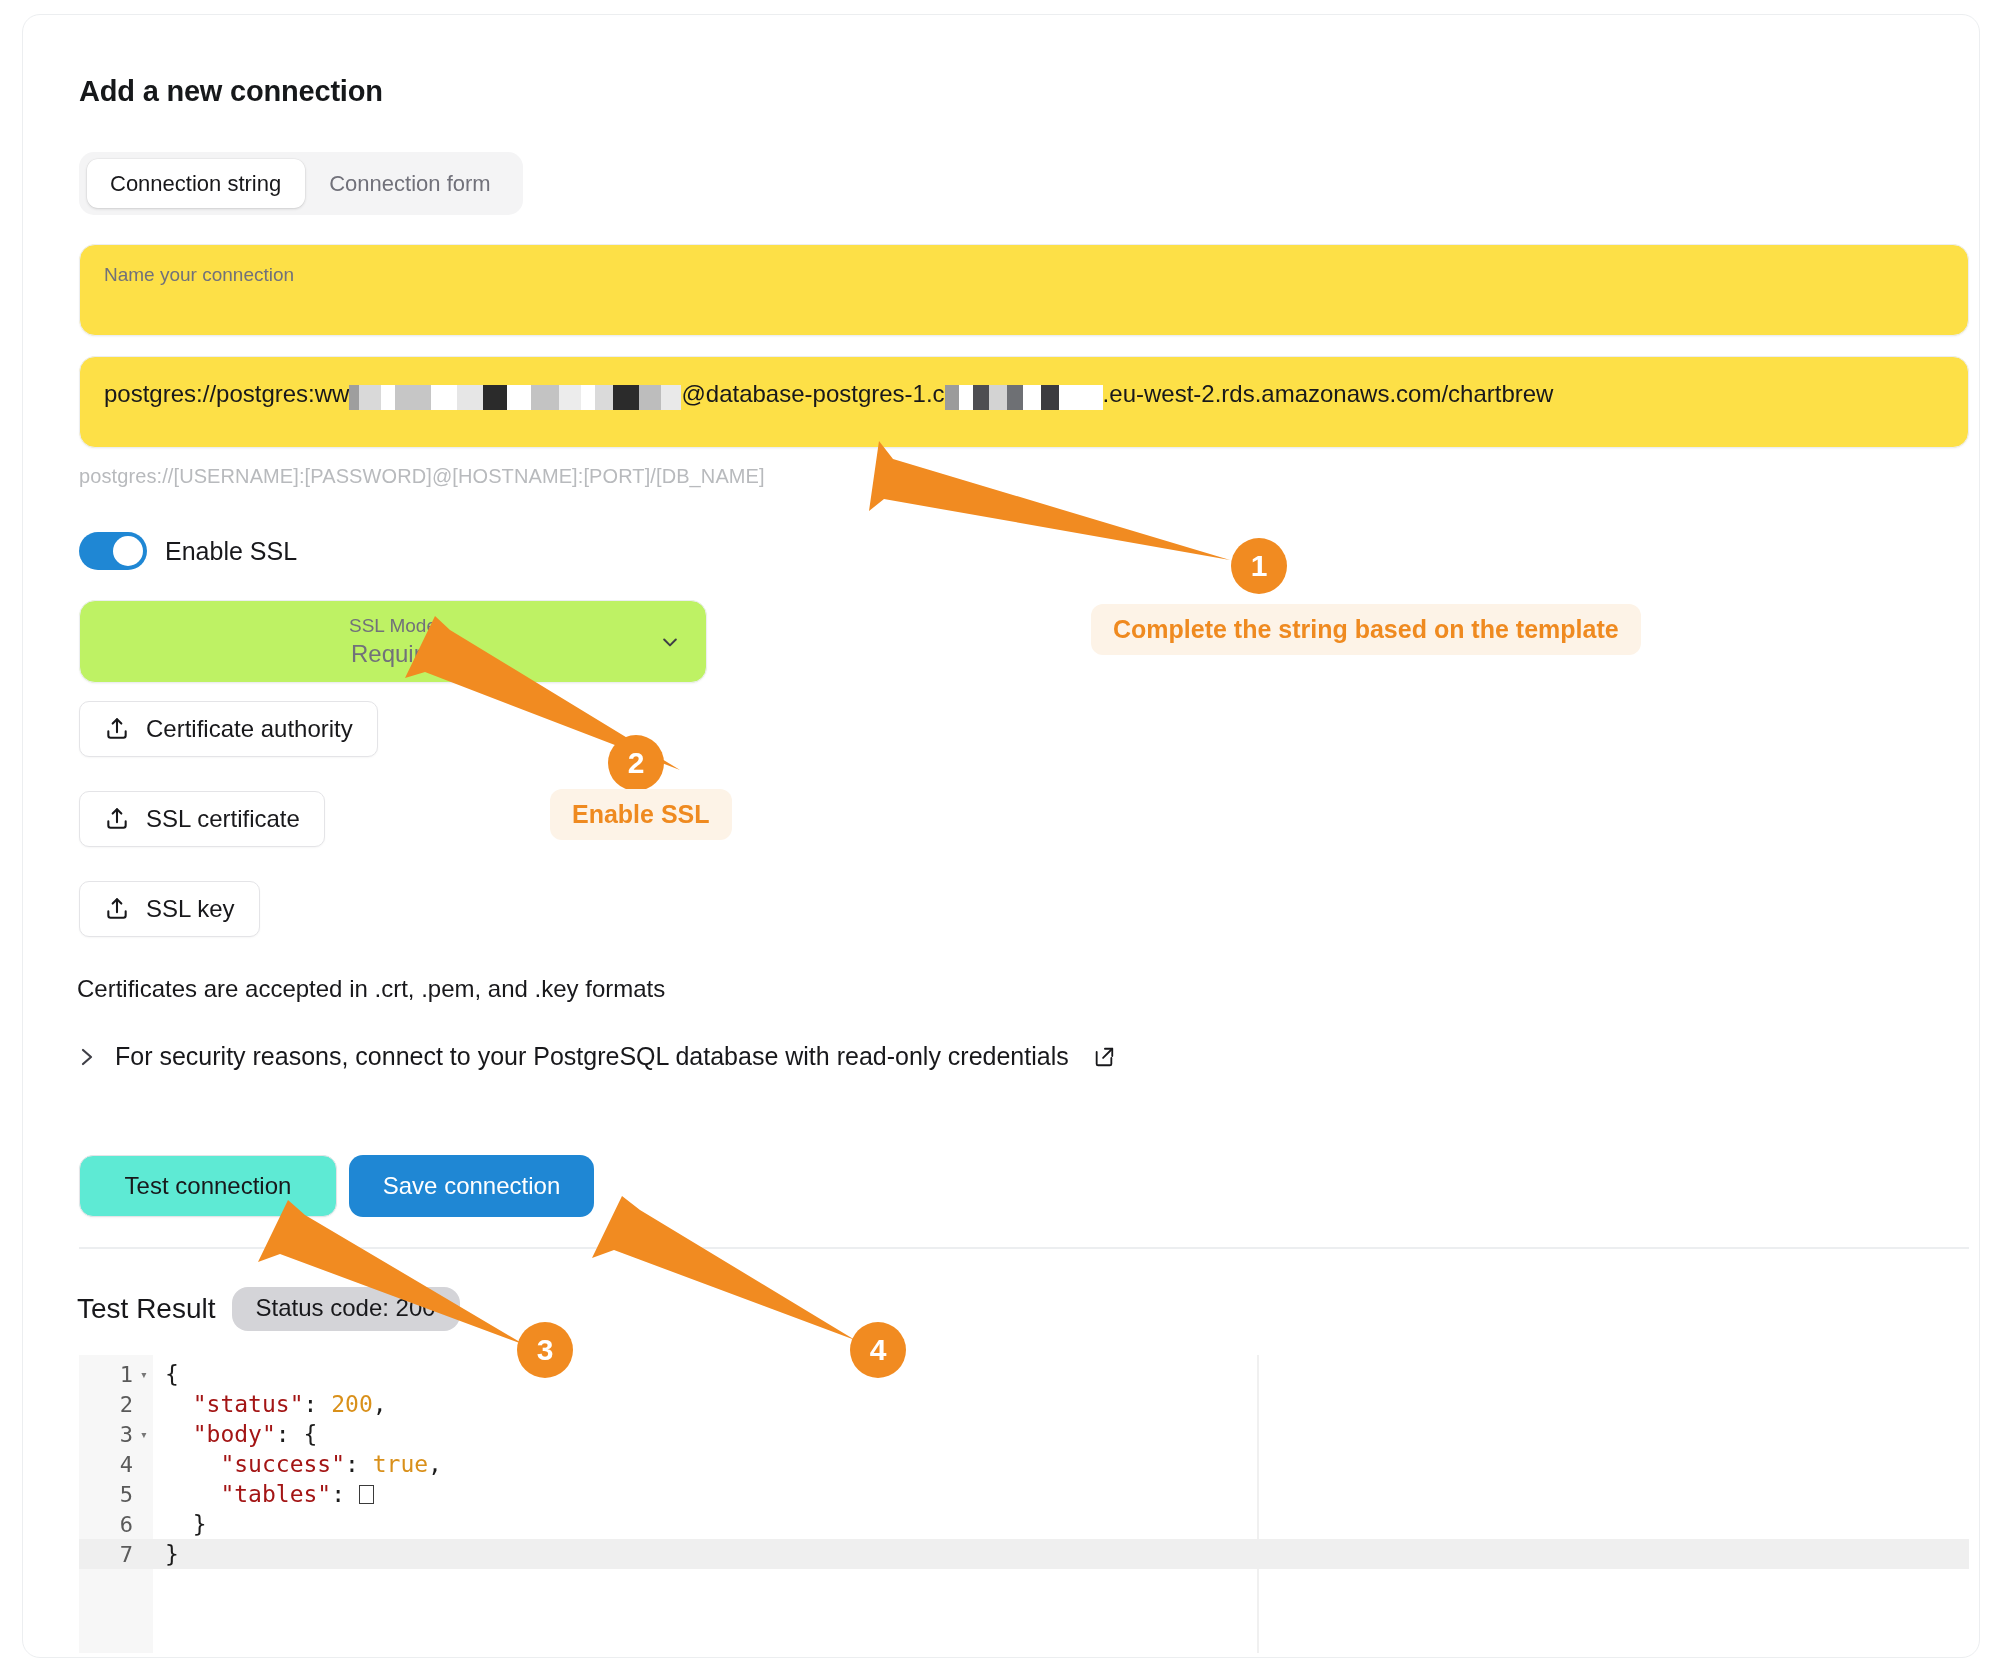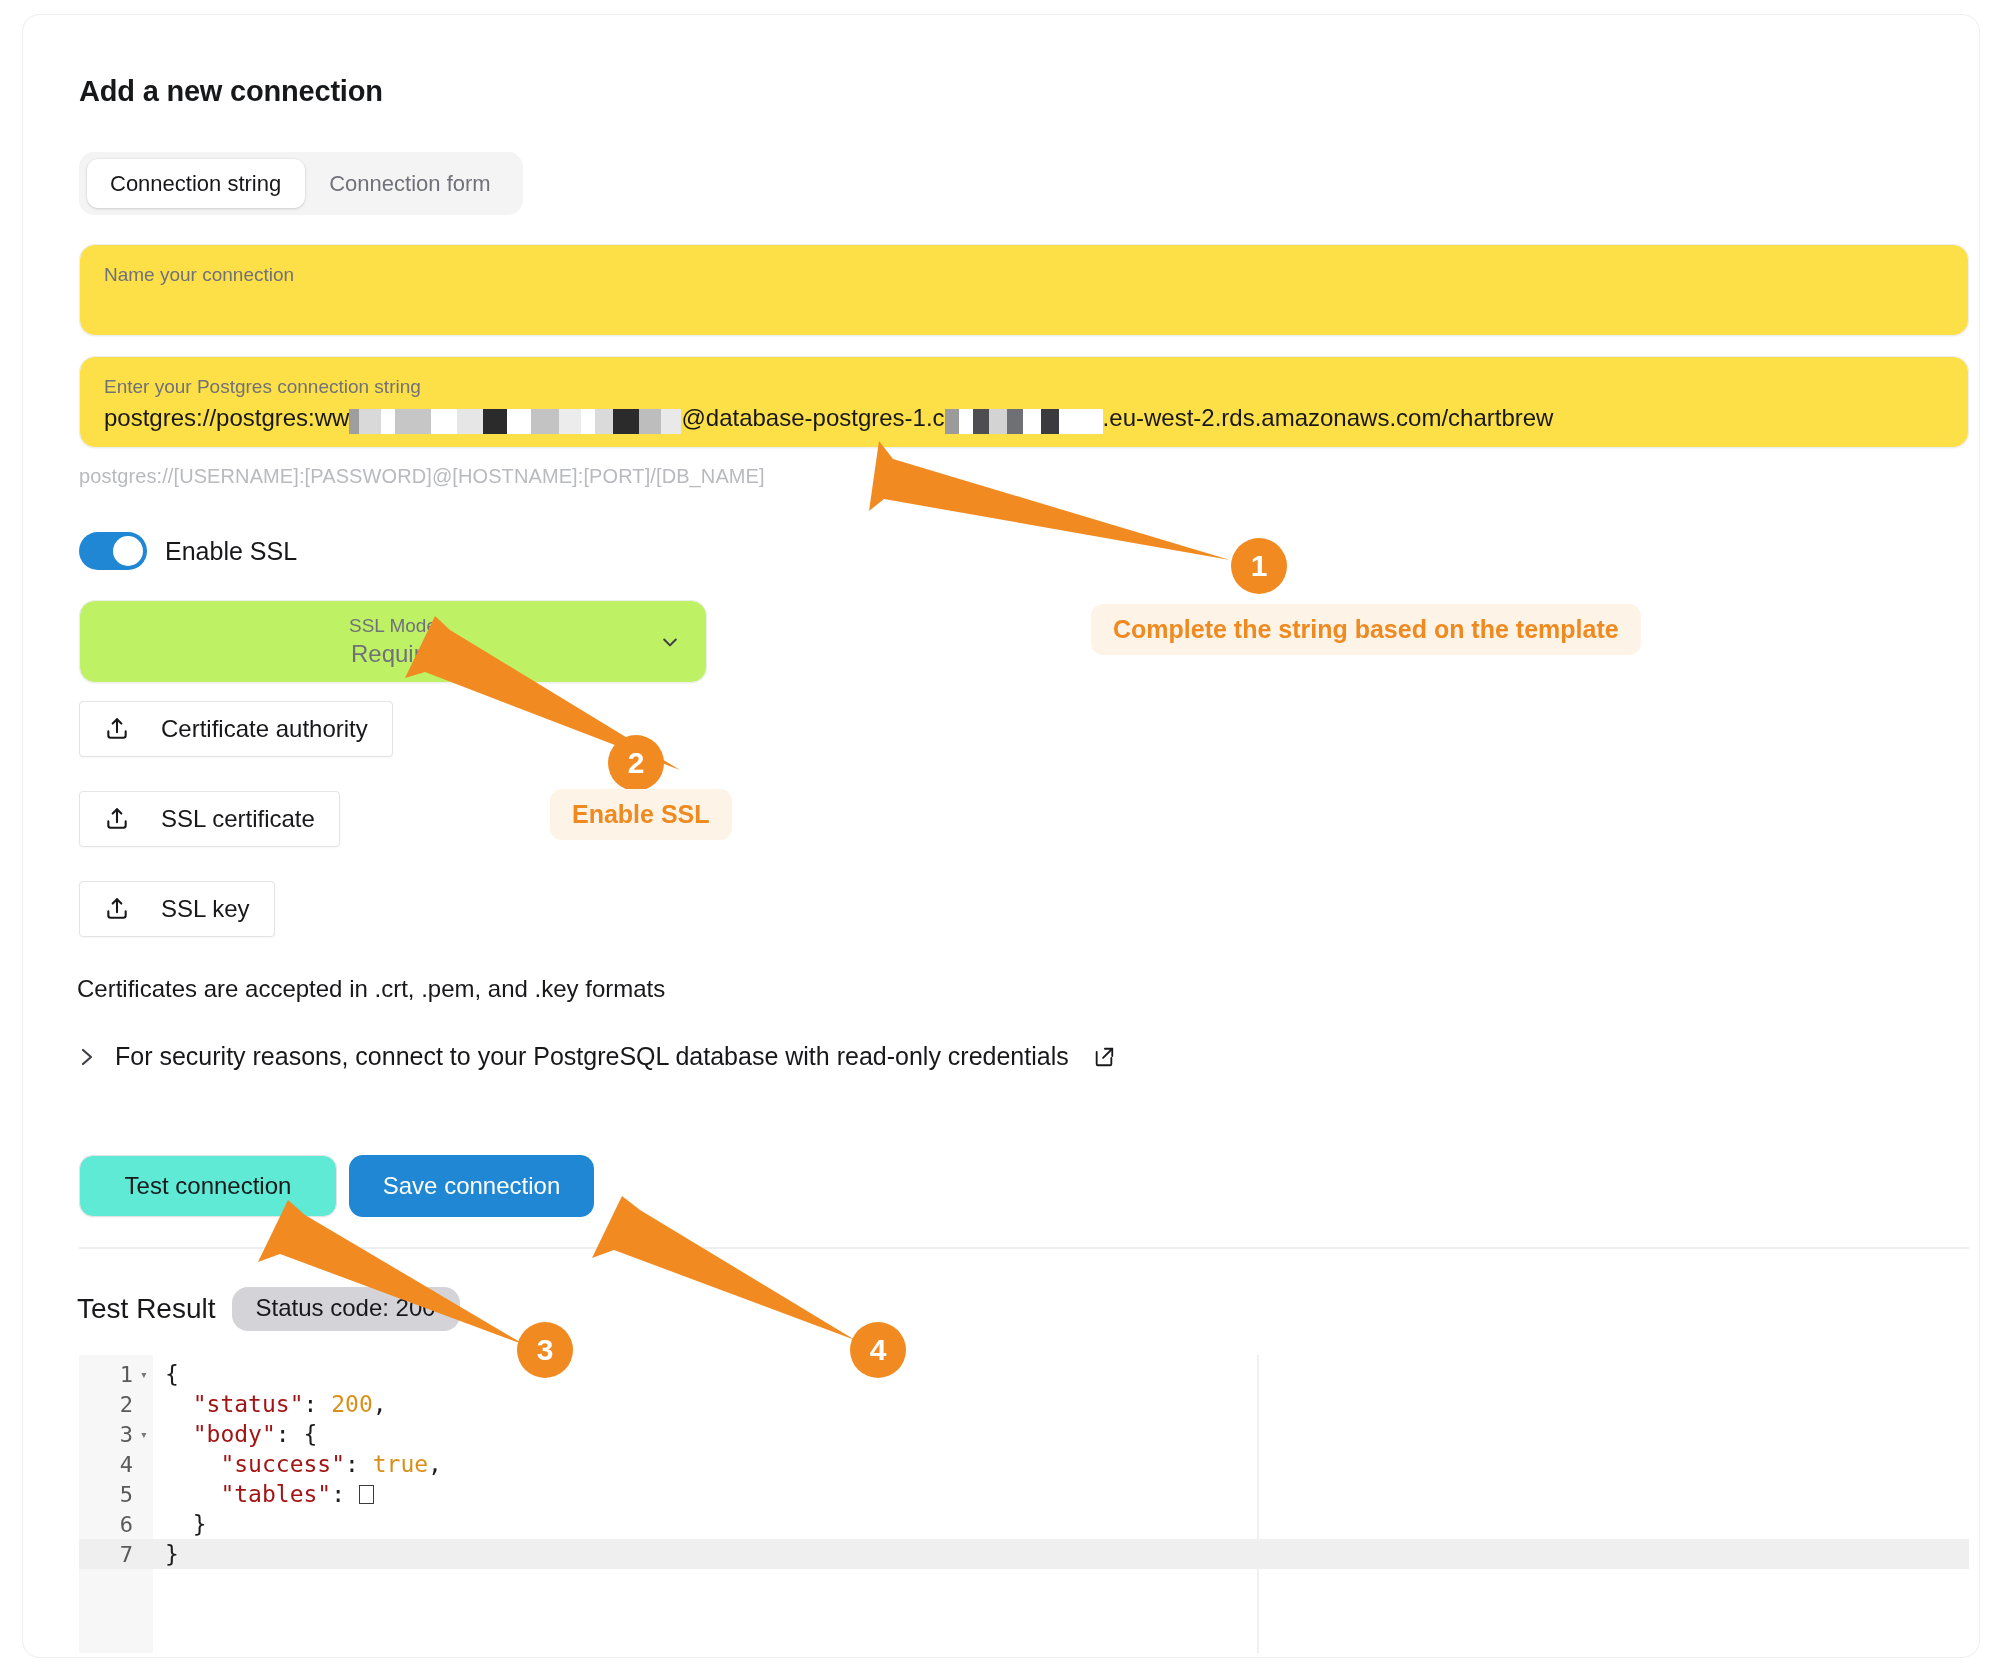--- a/index.html
+++ b/index.html
@@ -116,22 +116,22 @@
     position: absolute; right: 26px; top: 31px;
     width: 20px; height: 20px;
   }
 
   
   .upload-btn {
     position: absolute; left: 56px;
     height: 56px;
     background: #ffffff;
     border: 1.5px solid #e4e4e7;
-    border-radius: 4px;
-    display: flex; align-items: center; gap: 31px;
+    border-radius: 10px;
+    display: flex; align-items: center; gap: 16px;
     padding: 0 24px;
     font-size: 24px; color: #18181b;
     cursor: pointer;
     box-shadow: 0 1px 2px rgba(0,0,0,.04);
   }
   #btn-ca   { top: 686px; }
   #btn-cert { top: 776px; }
   #btn-key  { top: 866px; }
 
   .cert-note {
@@ -261,21 +261,20 @@
     <div class="tabs">
       <div class="tab active">Connection string</div>
       <div class="tab">Connection form</div>
     </div>
 
     <div class="field" id="field-name">
       <div class="field-label">Name your connection</div>
     </div>
 
     <div class="field" id="field-conn">
-      <div class="field-label">Enter your Postgres connection string</div>
       <div class="field-value conn-line">
         <span>postgres://postgres:ww</span>
         <span>
           <span class="redact" style="width:10px;background:#9e9e9e"></span><span class="redact" style="width:22px;background:#d9d9d9"></span><span class="redact" style="width:14px;background:#ffffff"></span><span class="redact" style="width:36px;background:#c6c6c6"></span><span class="redact" style="width:26px;background:#ffffff"></span><span class="redact" style="width:26px;background:#e6e6e6"></span><span class="redact" style="width:24px;background:#2b2b2b"></span><span class="redact" style="width:24px;background:#ffffff"></span><span class="redact" style="width:28px;background:#c3c3c3"></span><span class="redact" style="width:22px;background:#ececec"></span><span class="redact" style="width:14px;background:#ffffff"></span><span class="redact" style="width:18px;background:#dadada"></span><span class="redact" style="width:26px;background:#2b2b2b"></span><span class="redact" style="width:22px;background:#bdbdbd"></span><span class="redact" style="width:20px;background:#e9e9e9"></span>
         </span>
         <span>@database-postgres-1.c</span>
         <span>
           <span class="redact" style="width:14px;background:#9b9b9b"></span><span class="redact" style="width:14px;background:#ffffff"></span><span class="redact" style="width:16px;background:#4e4e52"></span><span class="redact" style="width:18px;background:#d3d3d3"></span><span class="redact" style="width:16px;background:#6e7074"></span><span class="redact" style="width:18px;background:#ffffff"></span><span class="redact" style="width:18px;background:#3b3b3f"></span><span class="redact" style="width:44px;background:#ffffff"></span>
         </span>
         <span>.eu-west-2.rds.amazonaws.com/chartbrew</span>

